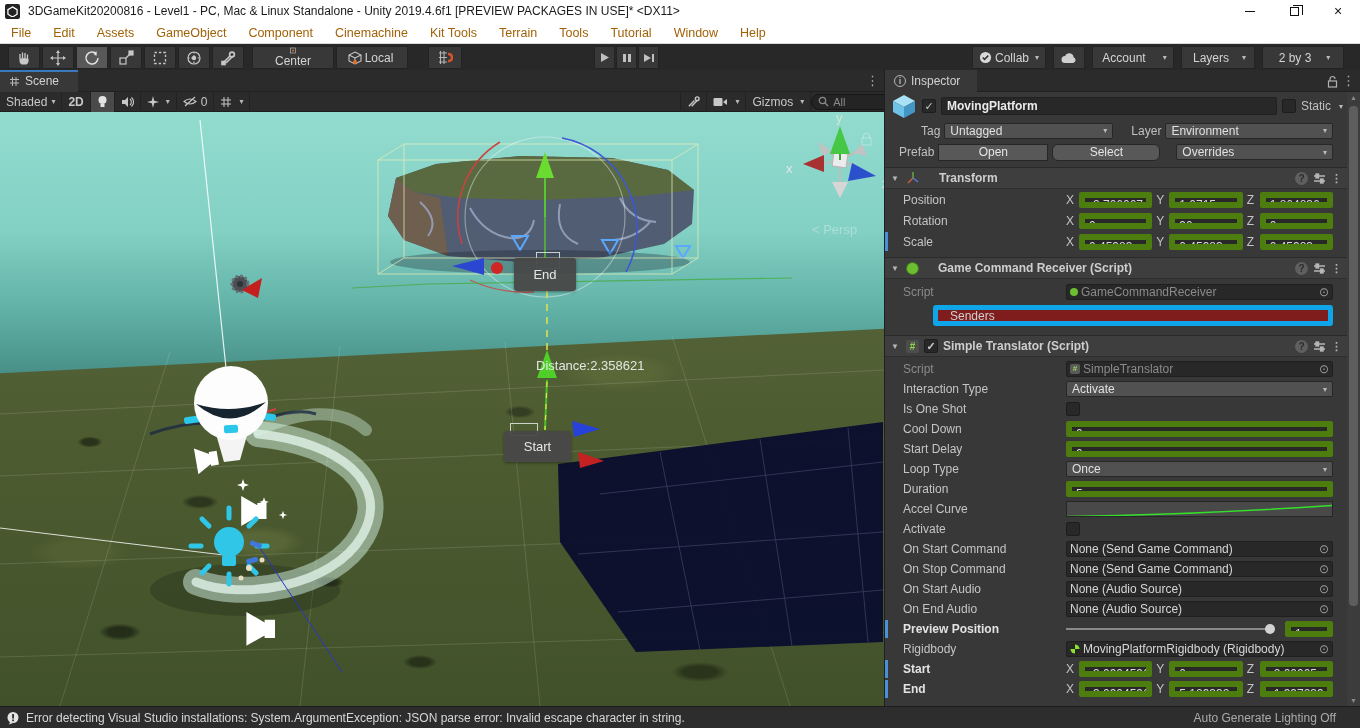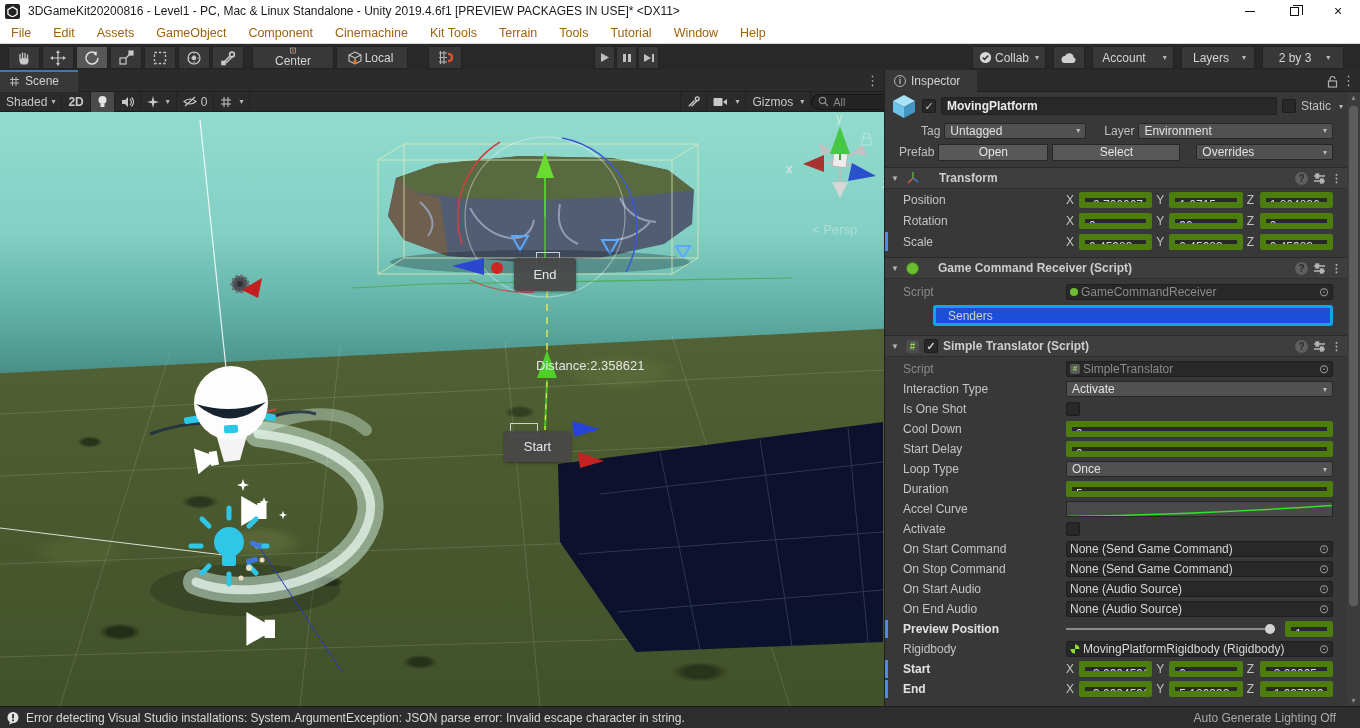--- a/index.html
+++ b/index.html
@@ -117,21 +117,21 @@
   .insp-label.bold { font-weight:bold; color:#e2e2e2; }
   .insp-value { flex:1; display:flex; align-items:center; gap:4px; min-width:0; }
   .nfield { flex:1; height:16px; background:#282828; border:6px solid #4d7c0f; border-radius:2px;
     color:#dadada; padding:0 4px; line-height:15px; white-space:nowrap; overflow:hidden; min-width:0; }
   .axis-l { color:#c4c4c4; width:9px; flex-shrink:0; }
   .objfield { flex:1; height:16px; background:#282828; border:1px solid #1f1f1f; border-radius:2px;
     color:#d6d6d6; padding:0 3px; display:flex; align-items:center; gap:3px; white-space:nowrap; overflow:hidden; }
   .objfield.dim { color:#8a8a8a; }
   .obj-pick { margin-left:auto; color:#9a9a9a; font-size:12px; flex-shrink:0; }
   .modified::before { content:''; position:absolute; left:0; top:1px; bottom:1px; width:3px; background:#4a90d9; }
-  .senders-box { margin:3px 15px 5px 48px; height:21px; background:#1d4ed8; border:3px solid #0ea5e9;
+  .senders-box { margin:3px 15px 5px 48px; height:21px; background:#7f1d1d; border:5px solid #0ea5e9;
     border-radius:3px; display:flex; align-items:center; padding:0 12px; color:#d0d0d0; }
   .curve-box { flex:1; height:16px; background:#494949; border:1px solid #262626; position:relative; overflow:hidden; }
   .slider-track { flex:1; height:2px; background:#8a8a8a; position:relative; margin-right:6px; }
   .slider-thumb { position:absolute; right:0; top:-4px; width:10px; height:10px; border-radius:50%; background:#d2d2d2; }
   .slider-val { width:48px; flex:none; }
 
   
   #status-bar { position:absolute; left:0; top:706px; width:1360px; height:22px; background:#2d2d2d;
     border-top:1px solid #1c1c1c; display:flex; align-items:center; padding:0 6px; gap:6px; }
   #status-text { color:#d8d8d8; font-size:12px; white-space:nowrap; }
@@ -577,34 +577,34 @@
         <polygon points="24,8 13,14 13,25 24,19" fill="#4397c4"></polygon>
       </svg>
       <span class="checkbox">✓</span>
       <span class="name-field">MovingPlatform</span>
       <span class="checkbox"></span>
       <span class="mini-label">Static</span>
       <span class="dd-arrow">▾</span>
     </div>
     <div class="insp-row2">
       <span class="mini-label">Tag</span>
-      <span class="dropdown" style="width:142px;gap:48px;">
+      <span class="dropdown" style="width:169px;gap:48px;">
         <span>Untagged</span>
           <span class="dd-arrow">▾</span>
       </span>
       <span class="mini-label" style="margin-left:14px;">Layer</span>
       <span class="dropdown" style="flex:1;">
         <span>Environment</span>
           <span class="dd-arrow">▾</span>
       </span>
     </div>
     <div class="insp-row2" style="padding-left:14px;height:22px;">
       <span class="mini-label">Prefab</span>
       <span class="btn" style="width:110px;">Open</span>
-      <span class="btn" style="width:128px;">Select</span>
+      <span class="btn" style="width:108px;border-radius:6px;">Select</span>
       <span class="dropdown" style="flex:1;margin-left:12px;">
         <span>Overrides</span>
           <span class="dd-arrow">▾</span>
       </span>
     </div>
     <div style="height:4px;"></div>
 
     <div class="comp-header">
       <span class="foldout">▼</span>
       <svg width="14" height="14" viewBox="0 0 14 14">

